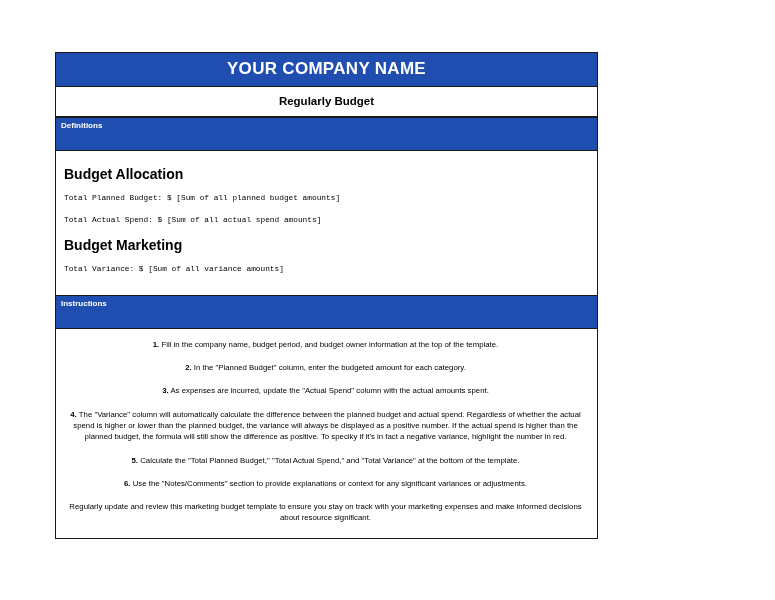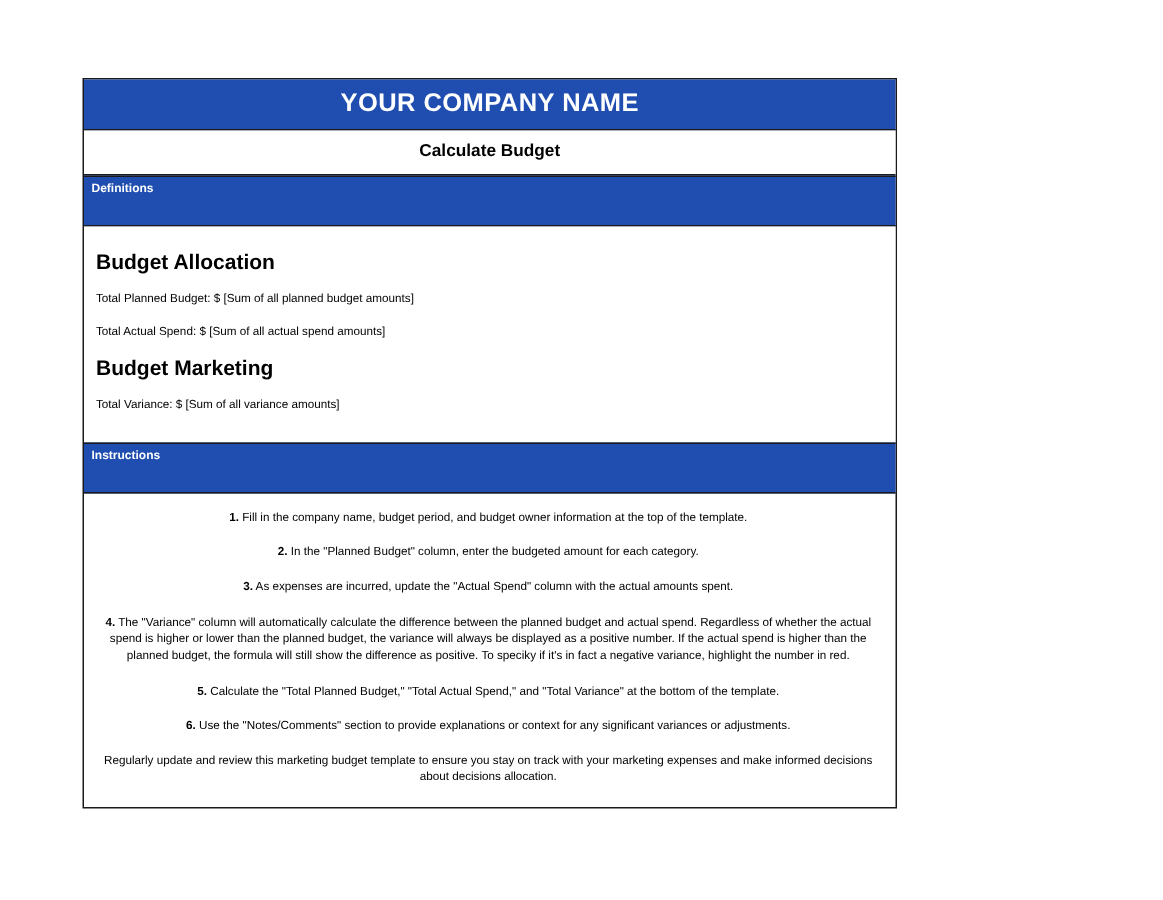--- a/index.html
+++ b/index.html
@@ -66,40 +66,41 @@
     font-size: 14px;
     font-weight: bold;
     margin: 6px 0 0 0;
     line-height: 1.2;
   }
 
   .def-line {
     font-size: 7.8px;
     margin: 11px 0 12px 0;
     line-height: 1.25;
+    font-family: Liberation Mono, monospace;
   }
 
   .instr-line {
     font-size: 7.8px;
     line-height: 1.45;
     margin: 0 0 12px 0;
   }
   .instr-line:last-child { margin-bottom: 2px; }
   .instr-line b { font-weight: bold; }
 
   .instr-block { padding: 10px 10px 12px 8px; text-align: center; }
 </style>
 </head>
 <body>
 
 <div id="sheet">
 
   <div class="title-bar">YOUR COMPANY NAME</div>
 
-  <div class="subtitle-bar">Calculate Budget</div>
+  <div class="subtitle-bar">Regularly Budget</div>
 
   <div class="section-header">Definitions</div>
 
   <div class="body-block">
     <div class="def-heading">Budget Allocation</div>
     <div class="def-line">Total Planned Budget: $ [Sum of all planned budget amounts]</div>
 
     <div class="def-line">Total Actual Spend: $ [Sum of all actual spend amounts]</div>
 
     <div class="def-heading">Budget Marketing</div>
@@ -108,16 +109,16 @@
 
   <div class="section-header">Instructions</div>
 
   <div class="instr-block">
     <p class="instr-line"><b>1.</b><span> Fill in the company name, budget period, and budget owner information at the top of the template.</span></p>
     <p class="instr-line"><b>2.</b><span> In the "Planned Budget" column, enter the budgeted amount for each category.</span></p>
     <p class="instr-line"><b>3.</b><span> As expenses are incurred, update the "Actual Spend" column with the actual amounts spent.</span></p>
     <p class="instr-line"><b>4.</b><span> The "Variance" column will automatically calculate the difference between the planned budget and actual spend. Regardless of whether the actual spend is higher or lower than the planned budget, the variance will always be displayed as a positive number. If the actual spend is higher than the planned budget, the formula will still show the difference as positive. To speciky if it's in fact a negative variance, highlight the number in red.</span></p>
     <p class="instr-line"><b>5.</b><span> Calculate the "Total Planned Budget," "Total Actual Spend," and "Total Variance" at the bottom of the template.</span></p>
     <p class="instr-line"><b>6.</b><span> Use the "Notes/Comments" section to provide explanations or context for any significant variances or adjustments.</span></p>
-    <p class="instr-line">Regularly update and review this marketing budget template to ensure you stay on track with your marketing expenses and make informed decisions about decisions allocation.</p>
+    <p class="instr-line">Regularly update and review this marketing budget template to ensure you stay on track with your marketing expenses and make informed decisions about resource significant.</p>
   </div>
 
 </div>
 
 </body></html>

